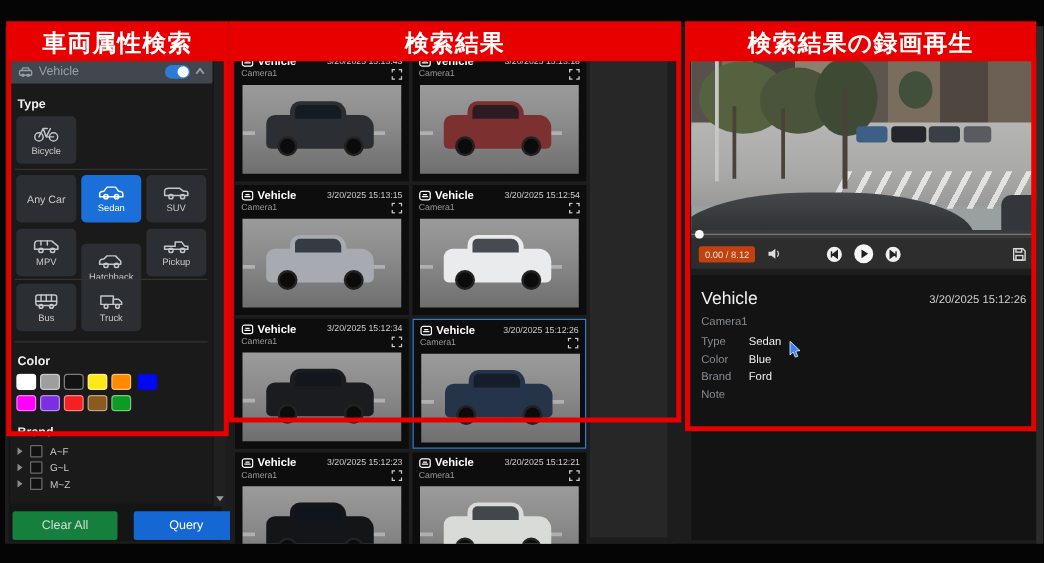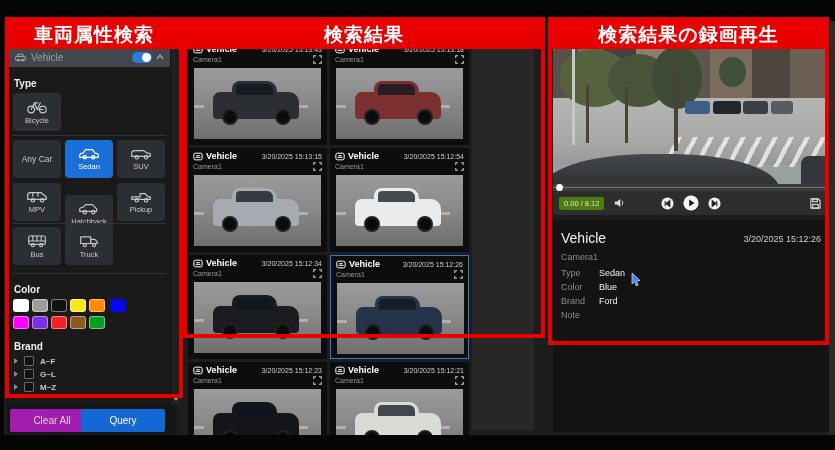--- a/index.html
+++ b/index.html
@@ -33,28 +33,28 @@
   .tbtn.sel .tlab{color:#fff;}
   .tbtn svg{stroke:#c4c7ca;fill:none;stroke-width:1.4;stroke-linecap:round;stroke-linejoin:round;}
   .tbtn.sel svg{stroke:#fff;}
   .tbtn.textonly{justify-content:center;}
   .tbtn.textonly .tlab{font-size:8.5px;}
   .hdiv{position:absolute;height:1px;background:#333;left:12px;width:154px;}
   .swatch{position:absolute;width:16px;height:13px;border-radius:3px;border:1px solid rgba(255,255,255,.45);box-sizing:border-box;}
   .brand-row{position:absolute;left:14px;display:flex;align-items:center;gap:6px;height:10px;}
   .b-arrow{width:0;height:0;border-left:4px solid #8a8a8a;border-top:3px solid transparent;border-bottom:3px solid transparent;}
   .b-check{width:8px;height:8px;border:1px solid #6a6a6a;border-radius:1px;background:#111;}
-  .b-lab{font-size:8px;color:#c9c9c9;font-weight:bold;}
+  .b-lab{font-size:8px;color:#c9c9c9;}
   .lscroll{position:absolute;left:171px;top:22px;width:9px;height:383px;background:#202020;}
   .lscroll .up,.lscroll .dn{position:absolute;left:1.5px;width:0;height:0;border-left:3px solid transparent;border-right:3px solid transparent;}
   .lscroll .up{top:4px;border-bottom:4px solid #999;}
   .lscroll .dn{bottom:4px;border-top:4px solid #999;}
   .btn{position:absolute;height:23px;border-radius:2px;display:flex;align-items:center;justify-content:center;
        font-size:10px;cursor:pointer;}
-  .btn.dark{background:#a21caf;color:#d9d9d9;}
+  .btn.dark{background:#15803d;color:#d9d9d9;}
   .btn.blue{background:#1568d3;color:#fff;}
 
   
   .results-clip{position:absolute;left:184px;top:21px;width:356px;height:414px;overflow:hidden;background:#1d1d1d;}
   .empty-col{position:absolute;left:288px;top:3px;width:62px;height:406px;background:#272727;}
   .card{position:absolute;width:139px;height:104px;background:#0d0d0d;box-sizing:border-box;}
   .card.sel{border:1px solid #2d7bd2;}
   .card .chdr{position:absolute;left:5px;right:5px;top:3px;display:flex;align-items:center;}
   .card .ctitle{font-size:9px;font-weight:bold;color:#fff;margin-left:3px;}
   .card .ctime{margin-left:auto;font-size:7px;color:#cfcfcf;}
@@ -95,21 +95,21 @@
   .v-car.c3{left:69%;width:9%;background:#3a3f46;}
   .v-car.c4{left:79%;width:8%;background:#585c60;}
   .v-hood{position:absolute;left:-4%;bottom:-14%;width:86%;height:36%;background:linear-gradient(180deg,#45484a,#232527);
           border-radius:45% 45% 0 0/70% 70% 0 0;}
   .v-hood2{position:absolute;right:-6%;bottom:-6%;width:16%;height:26%;background:#33373b;border-radius:8px 8px 0 0;}
 
   .seek{position:absolute;left:553px;top:184px;width:276px;height:7px;background:#3a3a3a;}
   .seek .track{position:absolute;left:0;top:3px;width:100%;height:1px;background:#777;}
   .seek .knob{position:absolute;left:3px;top:0;width:7px;height:7px;border-radius:50%;background:#fff;}
   .ctrlbar{position:absolute;left:553px;top:191px;width:276px;height:24px;background:#2d2d2d;display:flex;align-items:center;}
-  .timebadge{margin-left:6px;background:#4d7c0f;border-radius:2px;padding:2px 5px;font-size:7.5px;color:#e2e2e2;text-align:right;}
+  .timebadge{margin-left:6px;background:#c2410c;border-radius:2px;padding:2px 5px;font-size:7.5px;color:#e2e2e2;text-align:right;}
   .cbtn{display:flex;align-items:center;justify-content:center;cursor:pointer;}
   .ctr-group{position:absolute;left:50%;transform:translateX(-50%);display:flex;gap:9px;align-items:center;}
 
   .details{position:absolute;left:553px;top:220px;width:276px;height:212px;background:#131313;}
   .d-title{position:absolute;left:8px;top:10px;font-size:14px;color:#f2f2f2;}
   .d-time{position:absolute;right:8px;top:14px;font-size:9px;color:#cfcfcf;}
   .d-cam{position:absolute;left:8px;top:32px;font-size:9px;color:#878c91;}
   .d-row{position:absolute;left:8px;font-size:9px;display:flex;}
   .d-row .dl{width:38px;color:#878c91;}
   .d-row .dv{color:#f0f0f0;}
@@ -260,21 +260,21 @@
     <span class="b-check"></span>
     <span class="b-lab">M~Z</span>
   </div>
 
   <div class="lscroll">
     <span class="up"></span>
     <span class="dn"></span>
   </div>
 
   <div class="btn dark" style="left:10px;top:409px;width:84px;">Clear All</div>
-  <div class="btn blue" style="left:81px;top:409px;width:84px;">Query</div>
+  <div class="btn blue" style="left:107px;top:409px;width:84px;">Query</div>
 
   <div class="results-clip">
     <div class="empty-col"></div>
 
     <div class="card" style="left:4px;top:20px;">
       <div class="chdr">
           <span class="vbadge">
             <svg width="10" height="9" viewBox="0 0 24 20" fill="none" stroke="#fff" stroke-width="2.4">
               <rect x="2" y="2" width="20" height="16" rx="4"></rect>
               <path d="M6 12h12M8 8h8"></path>
@@ -603,21 +603,21 @@
       <span class="dl">Note</span>
       <span class="dv"></span>
     </div>
     <svg class="abs" style="left:78px;top:53px;" width="10" height="13" viewBox="0 0 10 13">
       <path d="M1 0v11l2.6-2.4L5.2 13l2-.9-1.6-4.2L9 7.5z" fill="#3b82f6" stroke="#fff" stroke-width="0.6"></path>
     </svg>
   </div>
 
   <div class="rscroll"></div>
 
-  <div class="rbox" style="left:5px;top:17px;width:178px;height:381px;">
+  <div class="rbox" style="left:5px;top:17px;width:178px;height:332px;">
     <div class="rbanner">
       <span>車両属性検索</span>
     </div>
   </div>
   <div class="rbox" style="left:183px;top:17px;width:362px;height:321px;">
     <div class="rbanner">
       <span>検索結果</span>
     </div>
   </div>
   <div class="rbox" style="left:548px;top:17px;width:281px;height:328px;">

